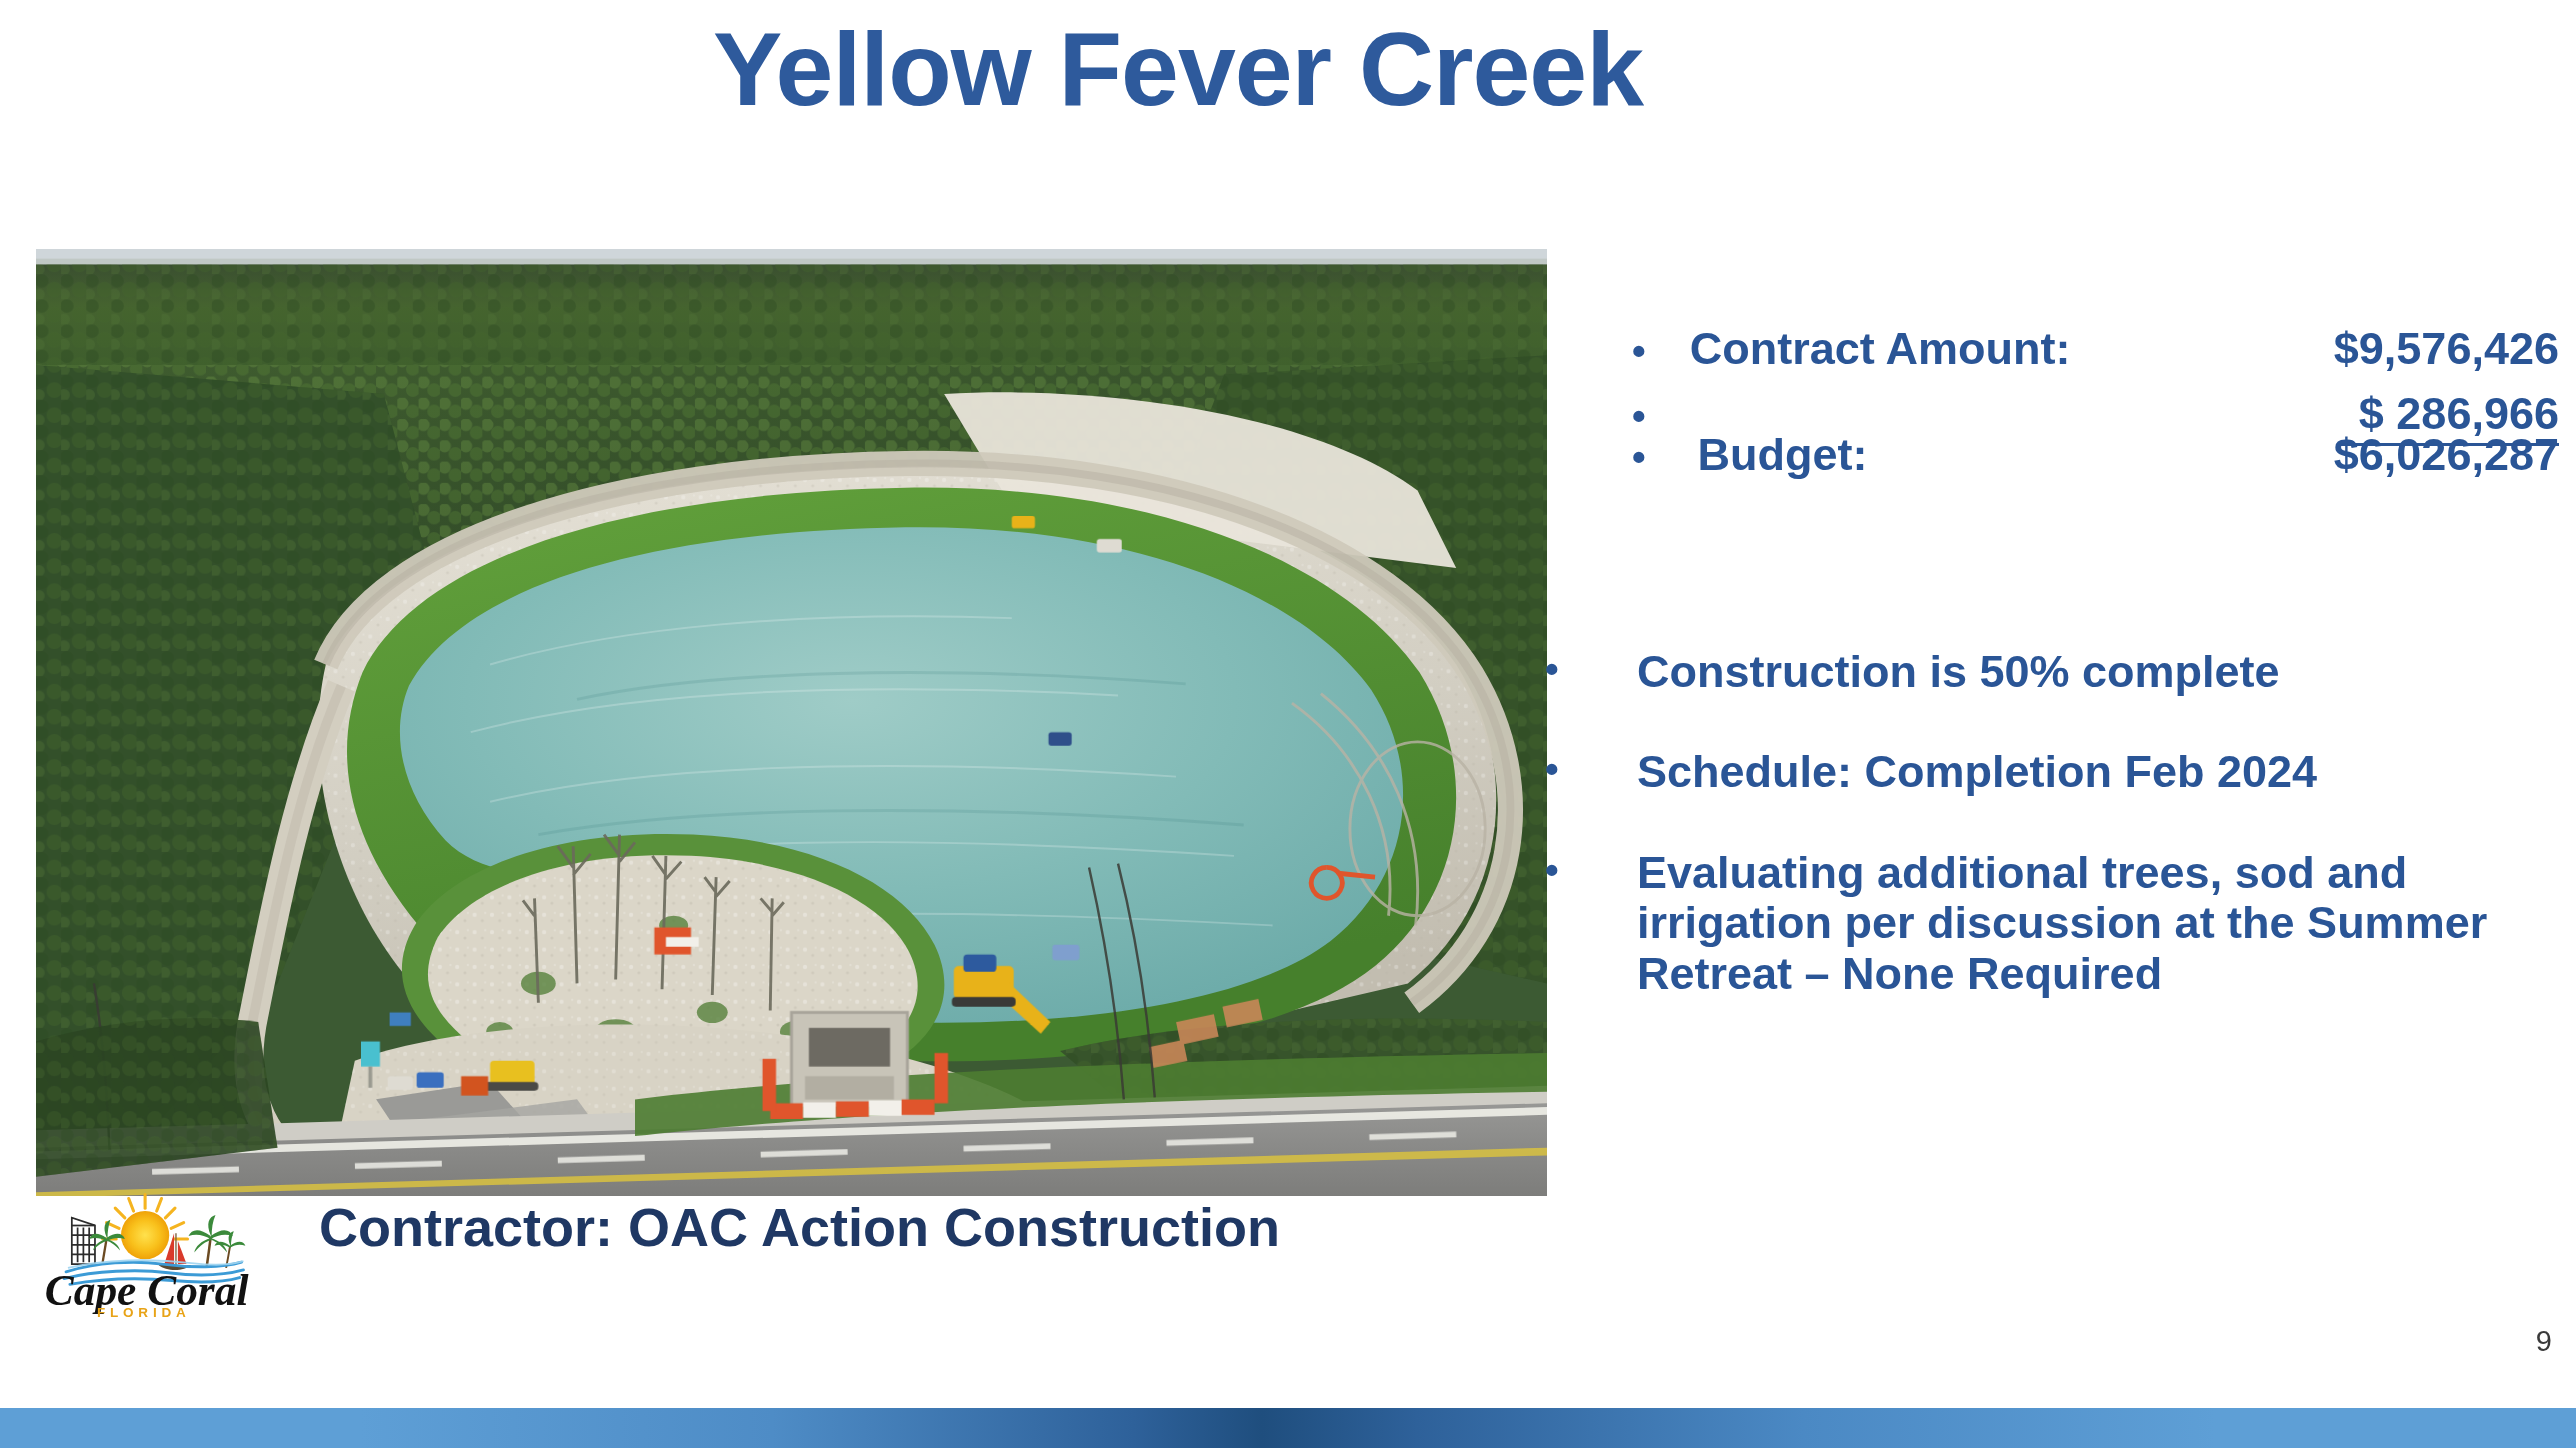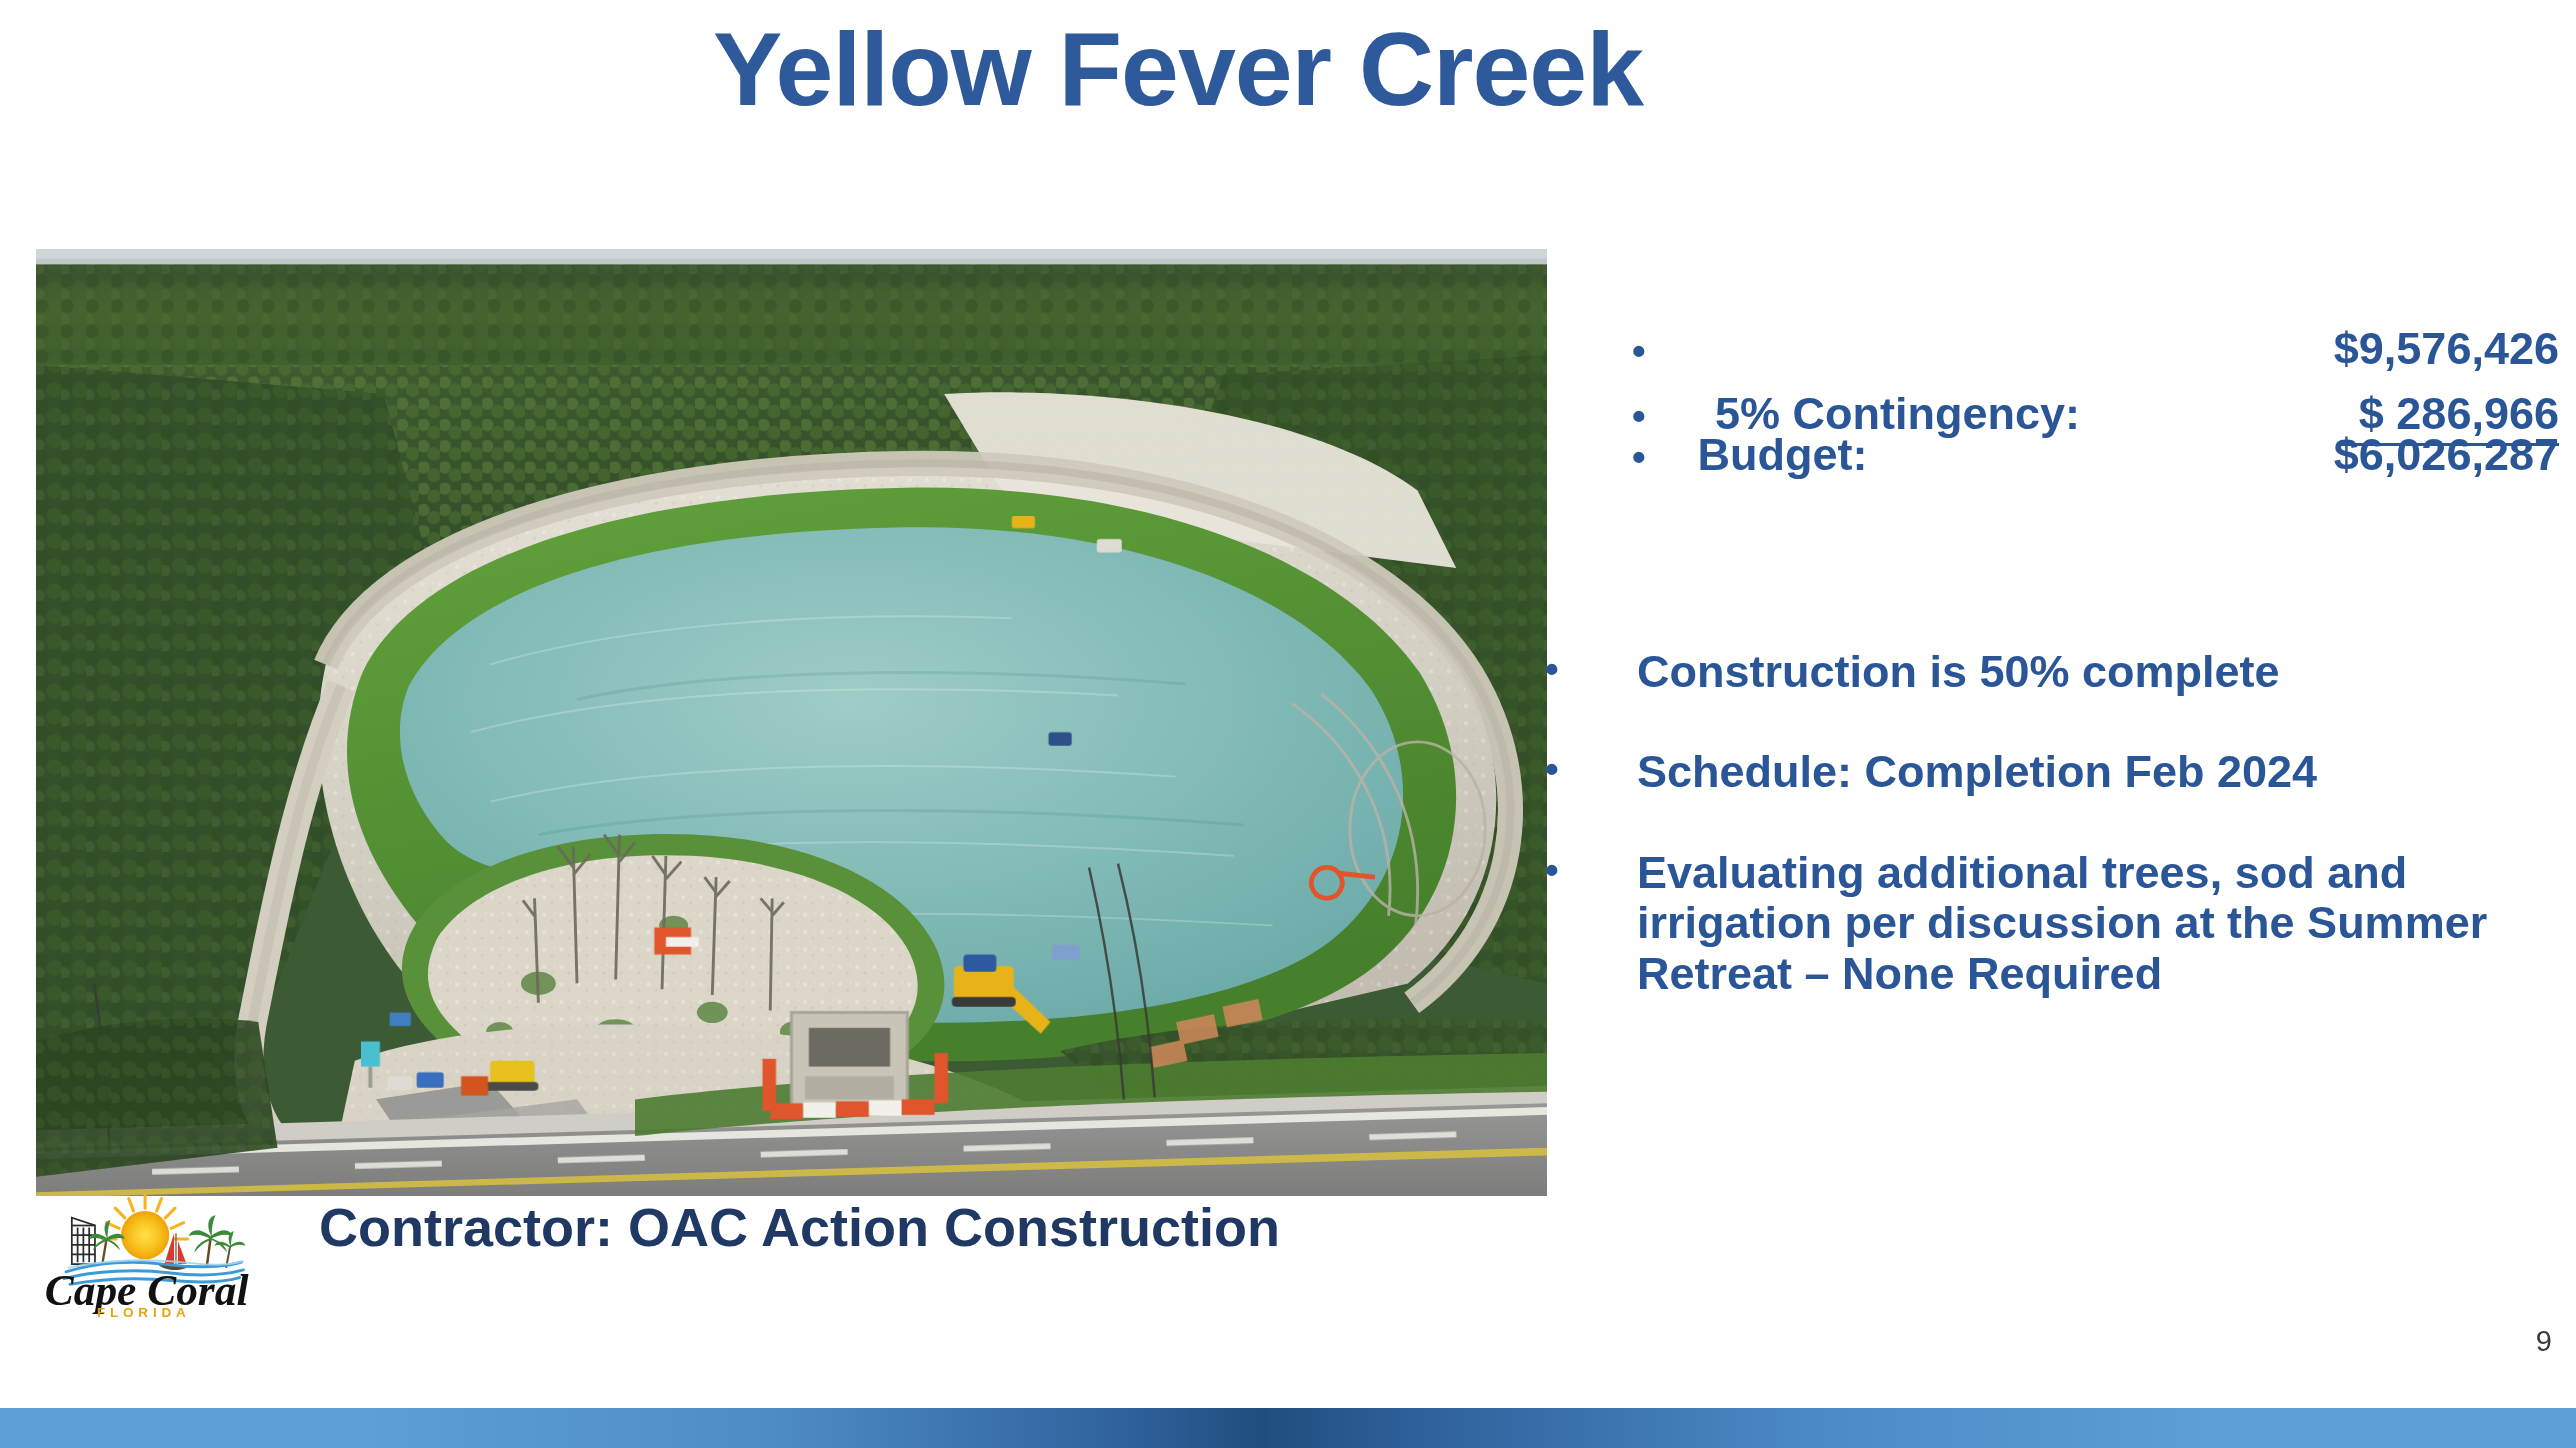--- a/index.html
+++ b/index.html
@@ -402,26 +402,26 @@
     <path d="M0,820 C70,800 150,790 230,800 L250,930 L0,960 Z" fill="url(#pTree)" opacity="0.6"></path>
 
     <rect x="0" y="0" width="1564" height="980" fill="none"></rect>
   </svg>
 </div>
 
 <div id="budget-block" class="bul-col">
 
   <div class="budget-row">
     <span class="dot">•</span>
+    <span class="lbl b-indent-1">Contract Amount:</span>
     <span class="val">$9,576,426</span>
   </div>
 
   <div class="budget-row">
     <span class="dot">•</span>
-    <span class="lbl b-indent-2">5% Contingency:</span>
     <span class="val underline">$   286,966</span>
   </div>
 
   <div class="budget-row">
     <span class="dot">•</span>
     <span class="lbl b-indent-3">Budget:</span>
     <span class="val">$6,026,287</span>
   </div>
 </div>
 

